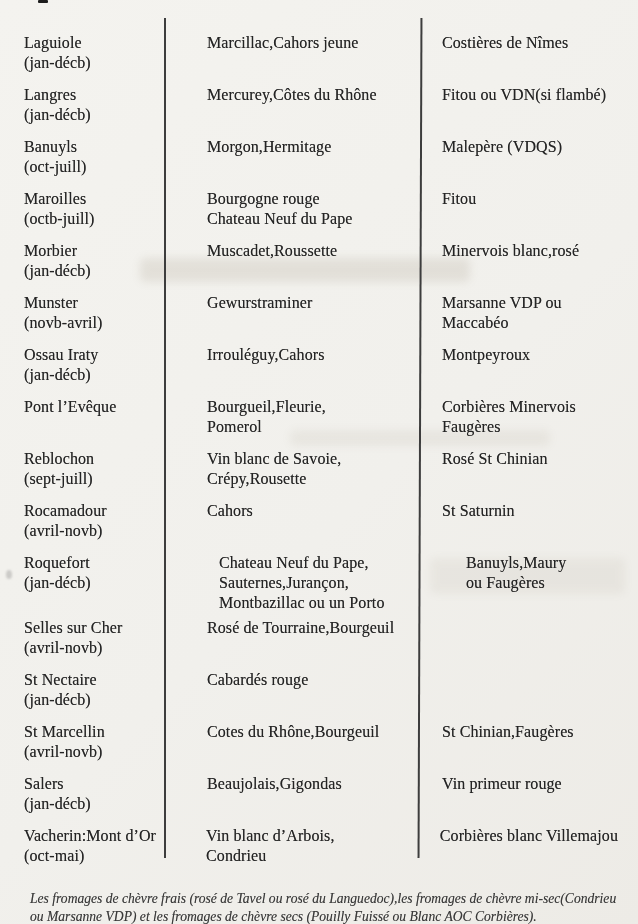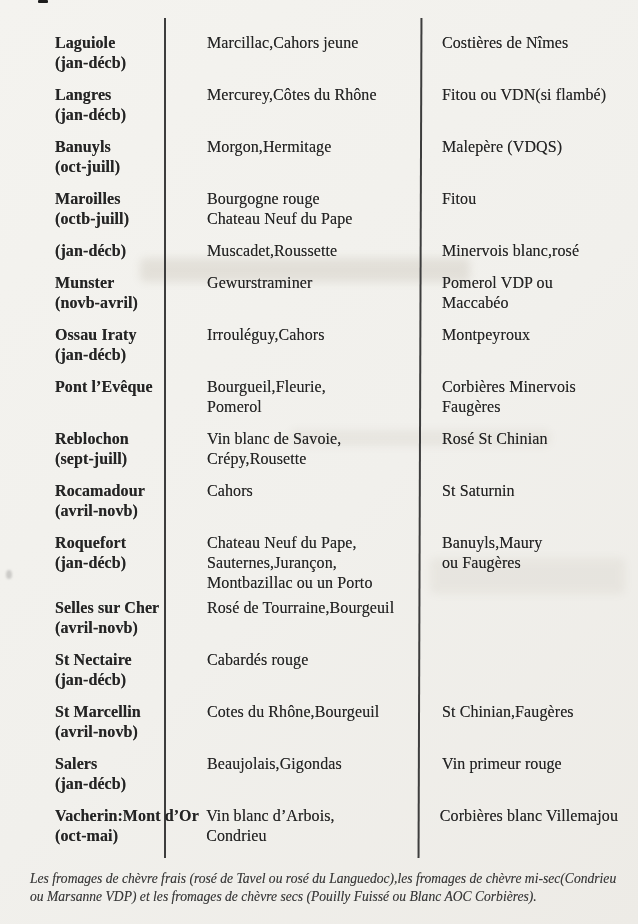--- a/index.html
+++ b/index.html
@@ -17,22 +17,22 @@
   }
   .table{position:relative;padding-top:33px;}
   .vline{
     position:absolute;top:18px;height:840px;width:1.5px;
     background:#3d3d3d;
   }
   .vline.v1{left:164px;}
   .vline.v2{left:419px;transform:rotate(0.2deg);}
   .rows{position:relative;}
   .row{display:flex;margin-bottom:12px;}
-  .rows .row:nth-child(11){margin-bottom:5px;}
-  .c1{width:207px;padding-left:55px;box-sizing:border-box;font-weight:bold;}
+  .rows .row:nth-child(11){margin-bottom:5px;gap:12px;}
+  .c1{width:207px;padding-left:24px;box-sizing:border-box;}
   .c2{width:235px;box-sizing:border-box;}
   .c3{flex:1;box-sizing:border-box;padding-right:20px;}
   .line{
     font-size:16px;line-height:20px;
     letter-spacing:.1px;
     color:#242424;
     text-shadow:0 0 .4px rgba(40,40,40,.55);
     white-space:nowrap;
   }
   .footnote{
@@ -113,40 +113,41 @@
             <div class="line">Bourgogne rouge</div>
             <div class="line">Chateau Neuf du Pape</div>
           </div>
     <div class="cell c3">
             <div class="line">Fitou</div>
           </div>
   </div>
 
   <div class="row">
     <div class="cell c1">
+      <div class="line">Morbier</div>
       <div class="line">(jan-décb)</div>
     </div>
     <div class="cell c2">
             <div class="line">Muscadet,Roussette</div>
           </div>
     <div class="cell c3">
             <div class="line">Minervois blanc,rosé</div>
           </div>
   </div>
 
   <div class="row">
     <div class="cell c1">
       <div class="line">Munster</div>
       <div class="line">(novb-avril)</div>
     </div>
     <div class="cell c2">
             <div class="line">Gewurstraminer</div>
           </div>
     <div class="cell c3">
-            <div class="line">Pomerol VDP ou</div>
+            <div class="line">Marsanne VDP ou</div>
             <div class="line">Maccabéo</div>
           </div>
   </div>
 
   <div class="row">
     <div class="cell c1">
       <div class="line">Ossau Iraty</div>
       <div class="line">(jan-décb)</div>
     </div>
     <div class="cell c2">

